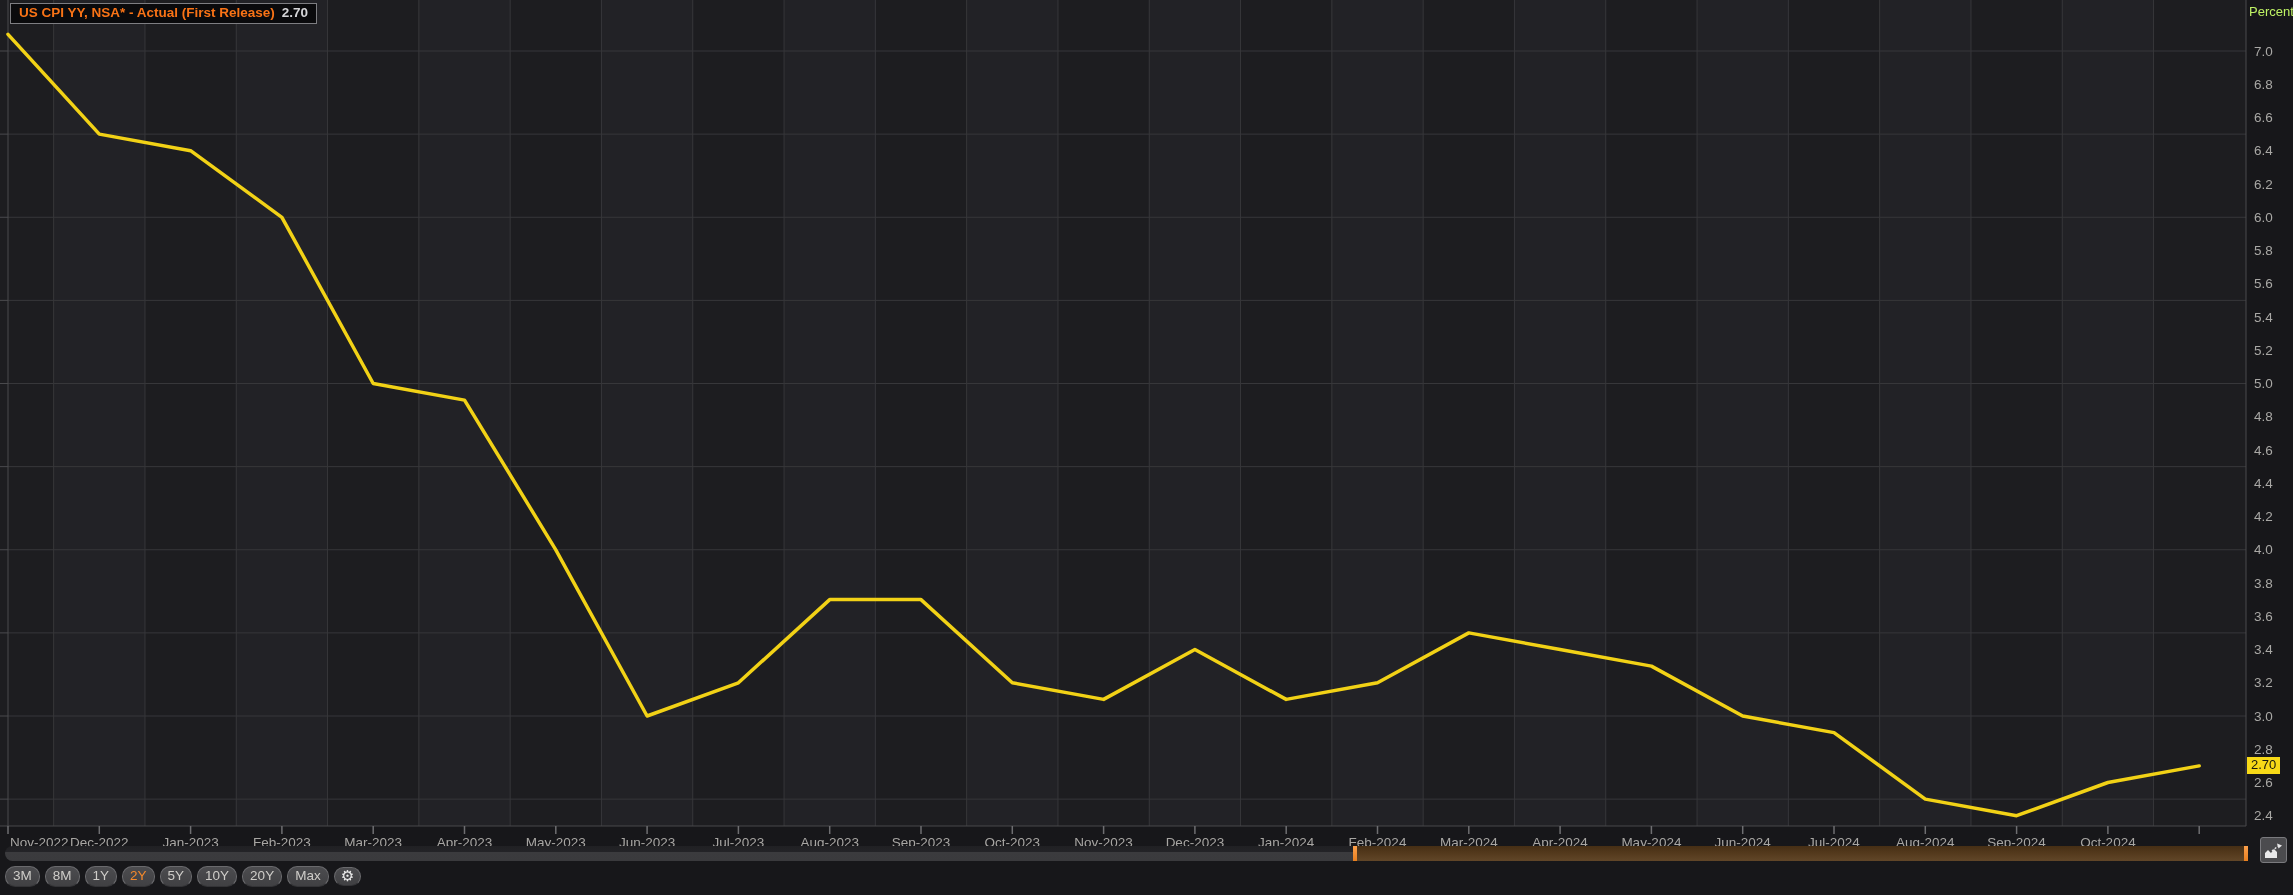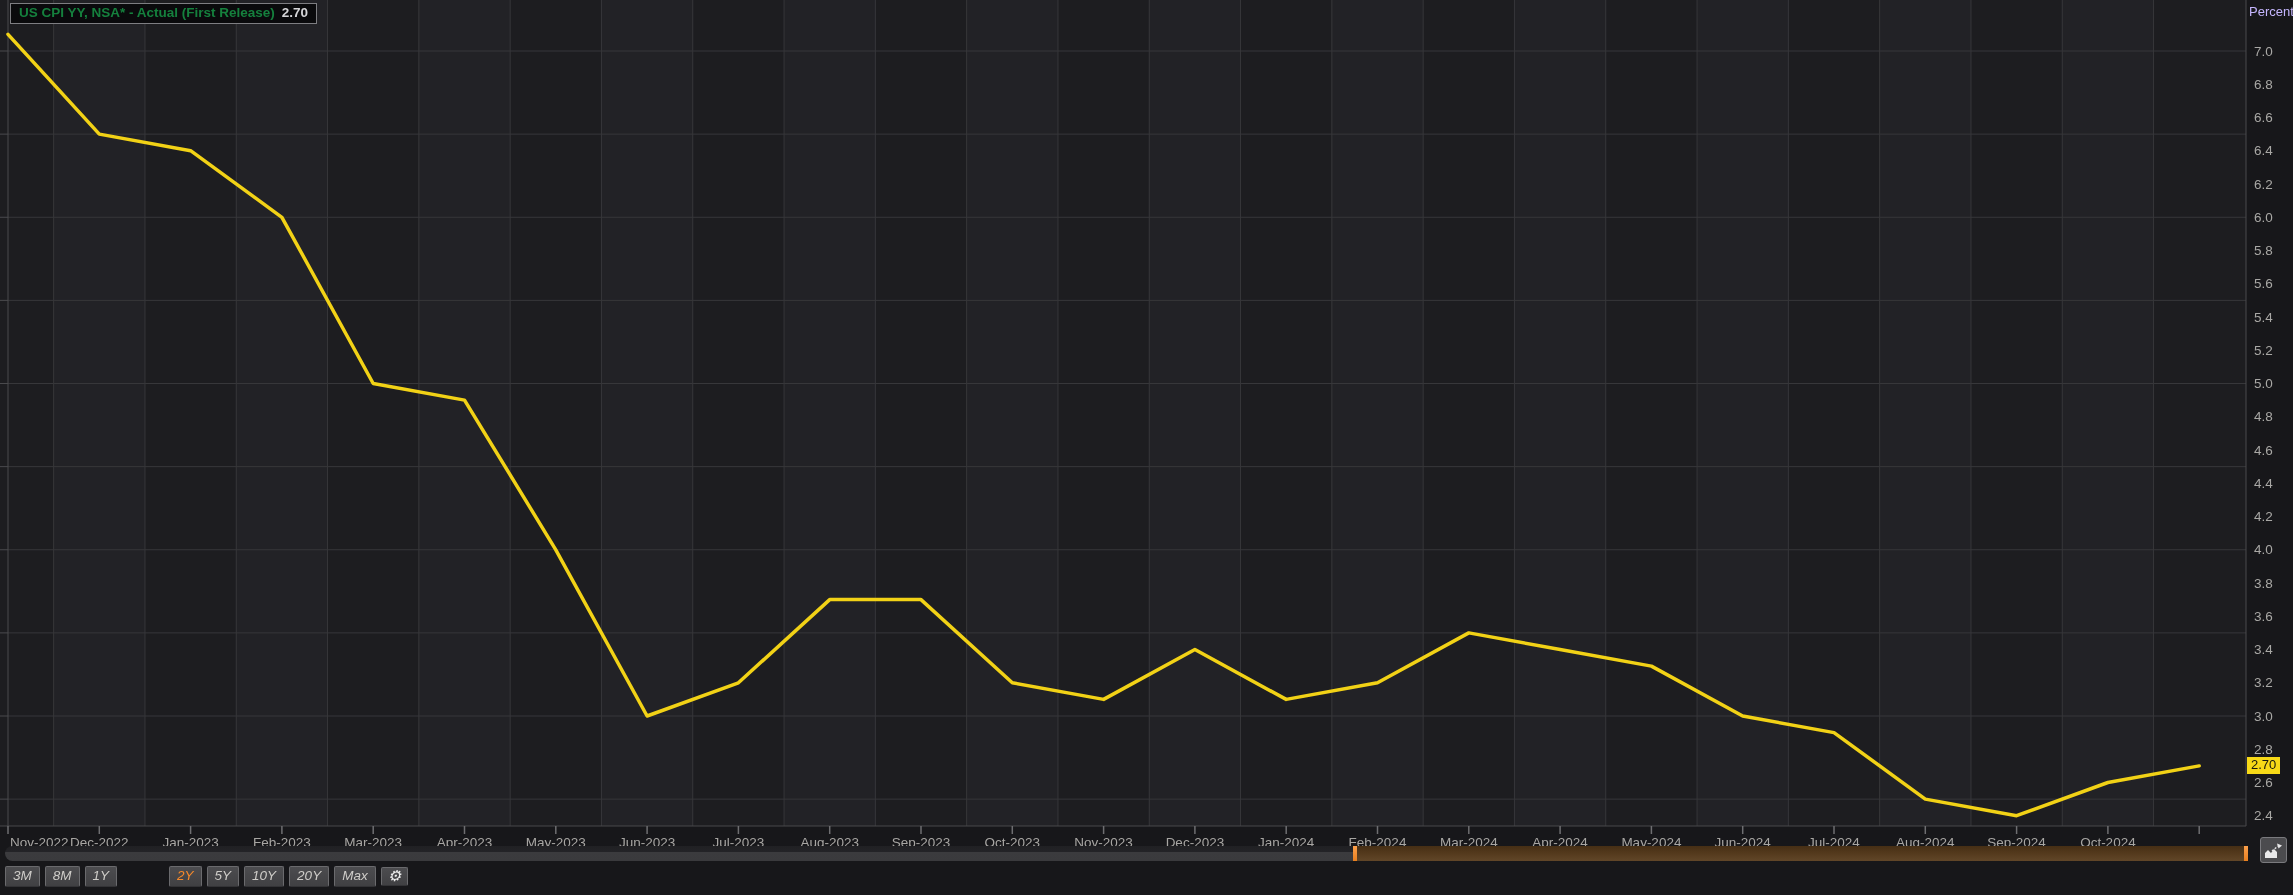--- a/index.html
+++ b/index.html
@@ -10,26 +10,26 @@
     -webkit-font-smoothing:antialiased;
   }
   #chart-svg{position:absolute;left:0;top:0;display:block;}
   
   #legend{
     position:absolute;left:10px;top:3px;z-index:5;
     background:#0a0a0c;border:1px solid #7e7e82;
     padding:1px 8px 2px 8px;white-space:nowrap;
     font-size:13.5px;line-height:16px;cursor:default;
   }
-  #legend .t{color:#15803d;font-weight:700;}
+  #legend .t{color:#f97316;font-weight:700;}
   #legend .v{color:#d5d5d8;margin-left:7px;font-weight:700;}
   
   #unit-label{
     position:absolute;left:2249px;top:4px;z-index:4;
-    color:#c4b5fd;font-size:13px;
+    color:#bef264;font-size:13px;
   }
   
   #last-badge{
     position:absolute;left:2247px;top:757px;z-index:6;
     background:#f7d917;color:#18180f;
     font-size:13px;font-weight:400;padding:0 4px 1px 4px;line-height:16px;
   }
   
   #scrollbar{position:absolute;left:5px;top:846px;width:2243px;height:15px;z-index:3;}
   #sb-track{
@@ -48,25 +48,24 @@
   #sb-cap-left{left:1348px;}
   #sb-cap-right{right:0;}
   
   #range-buttons{
     position:absolute;left:5px;top:866px;display:flex;gap:5px;align-items:center;z-index:3;
   }
   .range-btn{
     background:linear-gradient(180deg,#4c4c4f,#404043);
     border:1px solid #6a6a6d;border-bottom-color:#333336;
     color:#cfcdc9;font-family:"Liberation Sans",sans-serif;
-    font-size:13.5px;line-height:16px;padding:1px 7px 2px 7px;border-radius:2px;
+    font-size:13.5px;line-height:16px;padding:1px 7px 2px 7px;border-radius:10px;
     cursor:pointer;
-    font-style:italic;
-  }
-  .range-btn.active{color:#f5892b;margin-left:47px;}
+  }
+  .range-btn.active{color:#f5892b;}
   .range-btn.gear{font-size:15px;color:#ececec;padding:0 6px 1px 6px;}
   
   #popout-btn{
     position:absolute;left:2260px;top:837px;width:27px;height:26px;z-index:3;
     background:#4b4b4e;border:1px solid #7a7a7e;border-radius:3px;
     display:flex;align-items:center;justify-content:center;cursor:pointer;padding:0;
   }
 </style>
 </head>
 <body>

